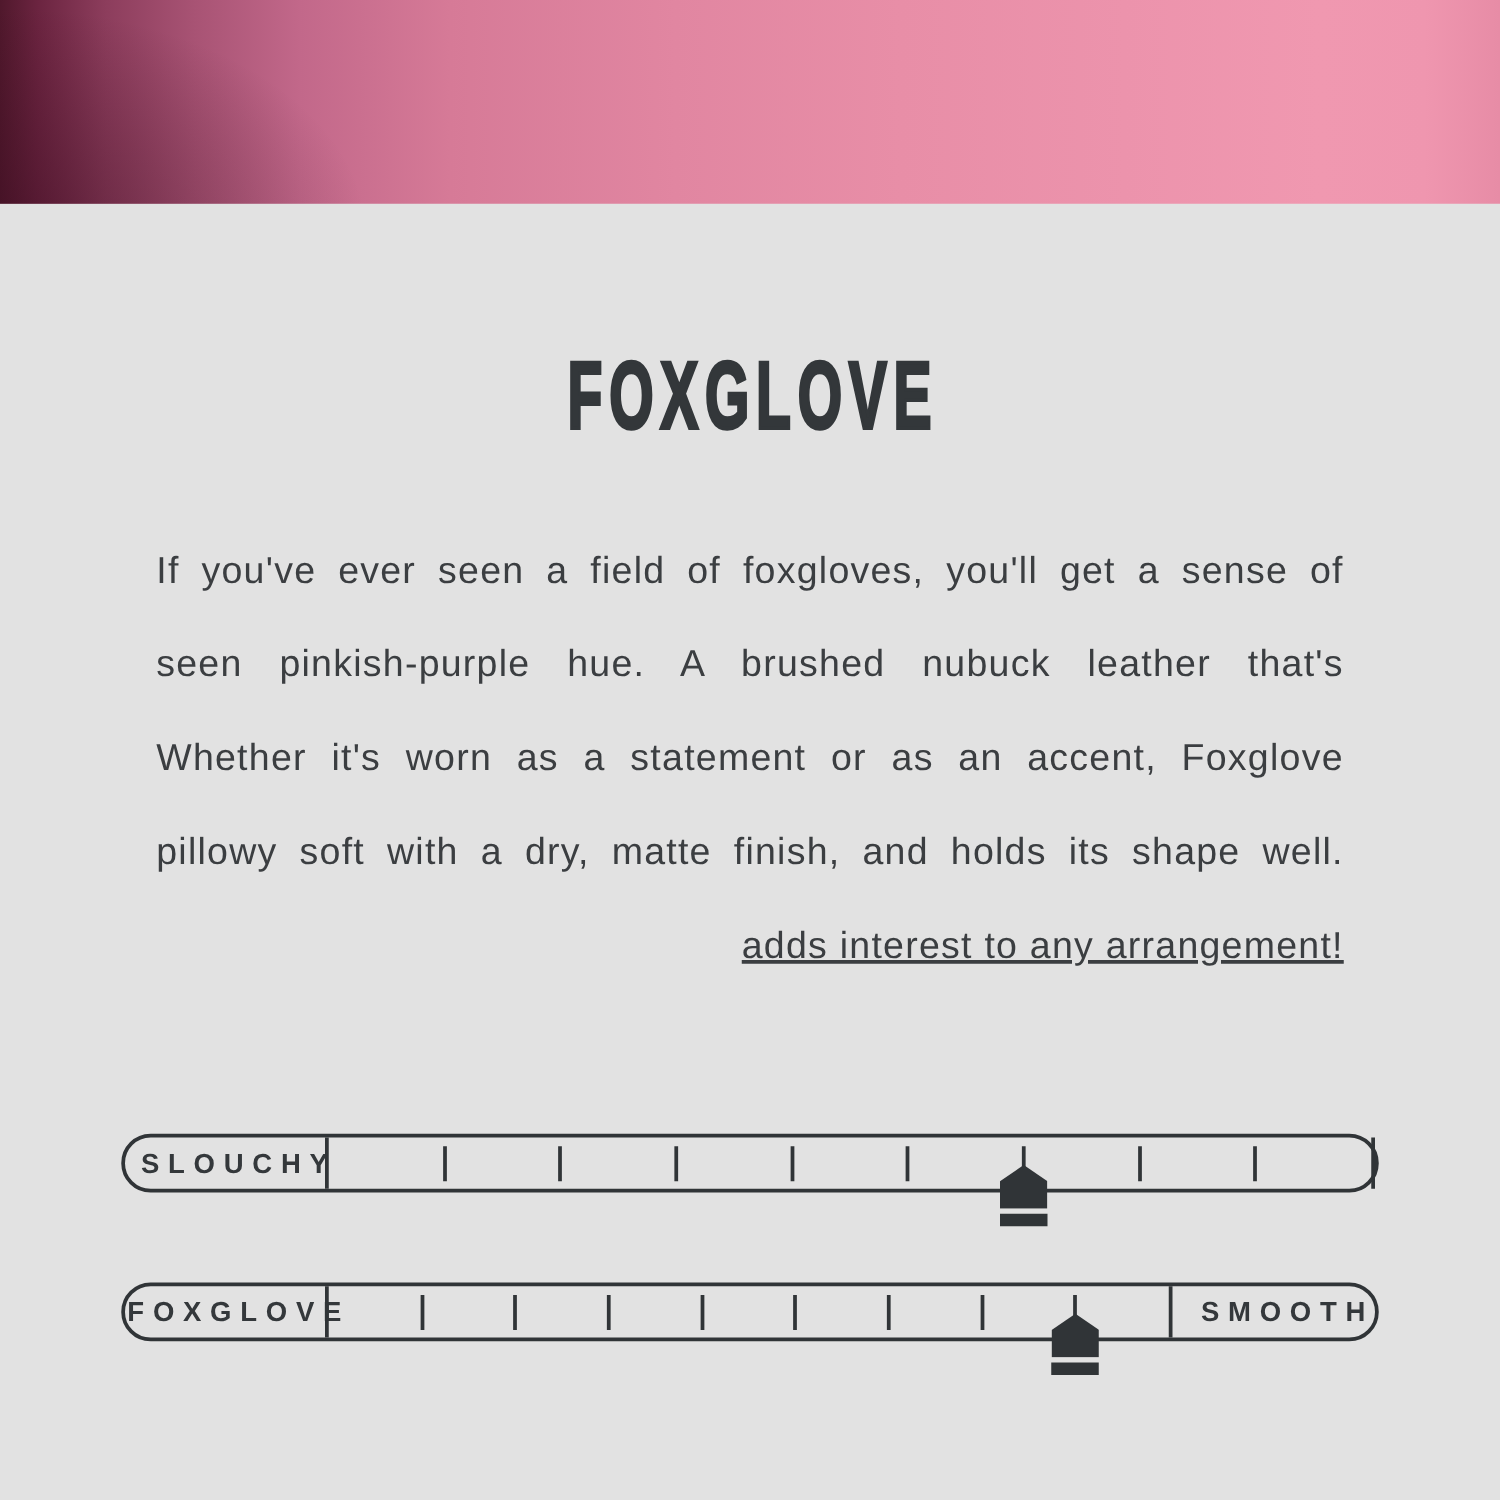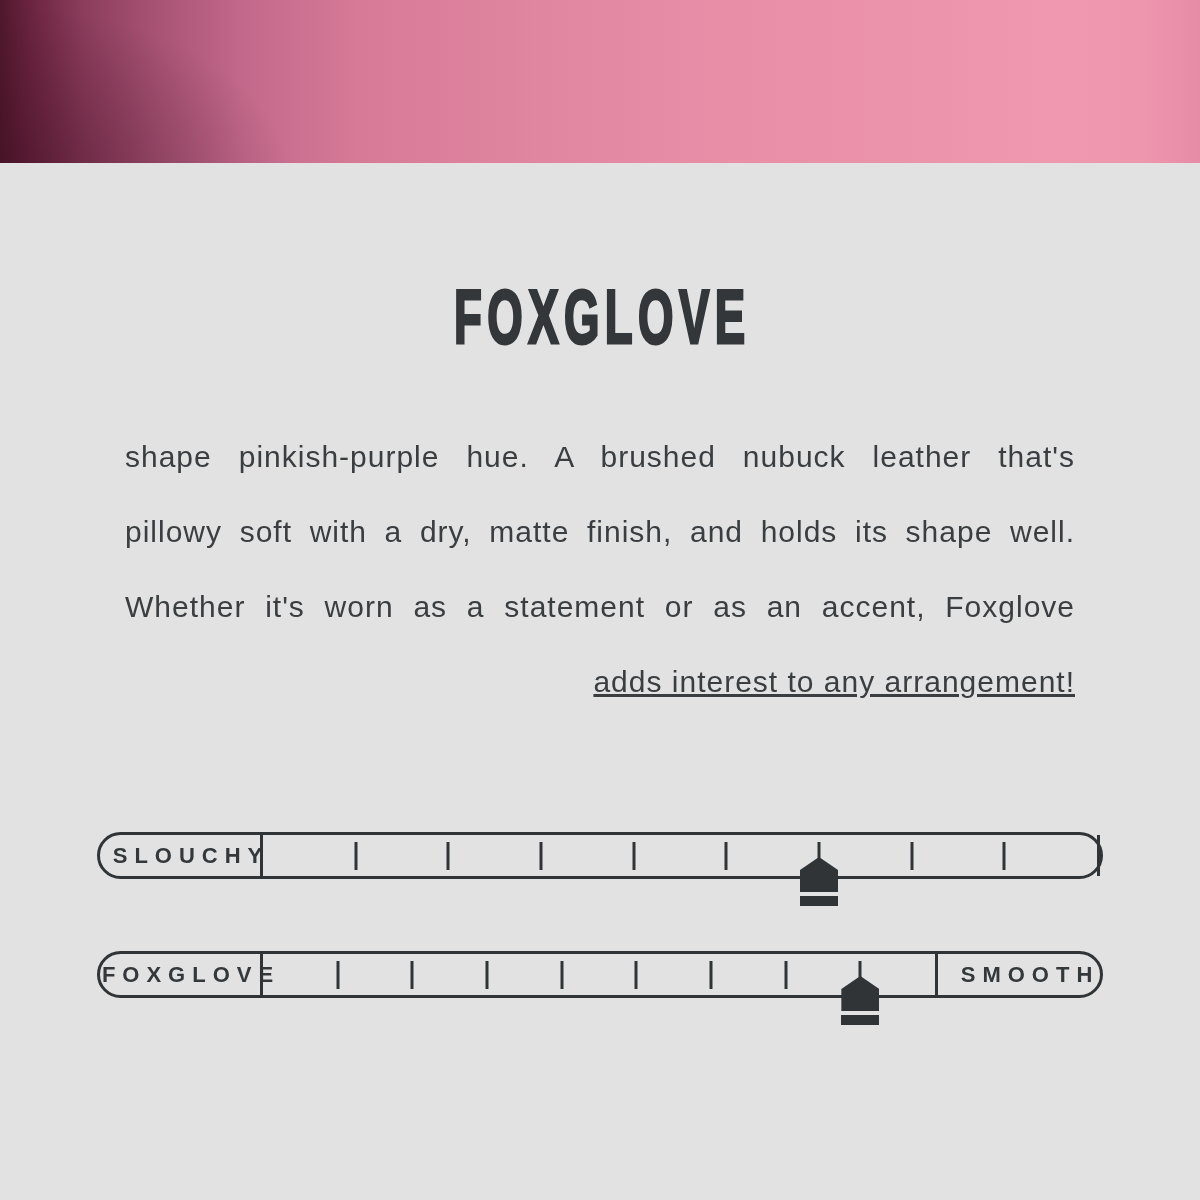--- a/index.html
+++ b/index.html
@@ -127,23 +127,24 @@
 
 <div class="page">
 
   <div class="banner"></div>
 
   <div class="title-wrap">
     <span class="title">FOXGLOVE</span>
   </div>
 
   <div class="desc">
-    <p class="just">shape pinkish-purple hue. A brushed nubuck leather that's</p>
+    <p class="just">If you've ever seen a field of foxgloves, you'll get a sense of</p>
+    <p class="just">seen pinkish-purple hue. A brushed nubuck leather that's</p>
+    <p class="just">Whether it's worn as a statement or as an accent, Foxglove</p>
     <p class="just">pillowy soft with a dry, matte finish, and holds its shape well.</p>
-    <p class="just">Whether it's worn as a statement or as an accent, Foxglove</p>
     <p class="center">adds interest to any arrangement!</p>
   </div>
 
   <div class="scales">
 
     <div class="scale">
       <div class="pill">
         <div class="sect left">
           <span class="slabel">SLOUCHY</span>
         </div>

